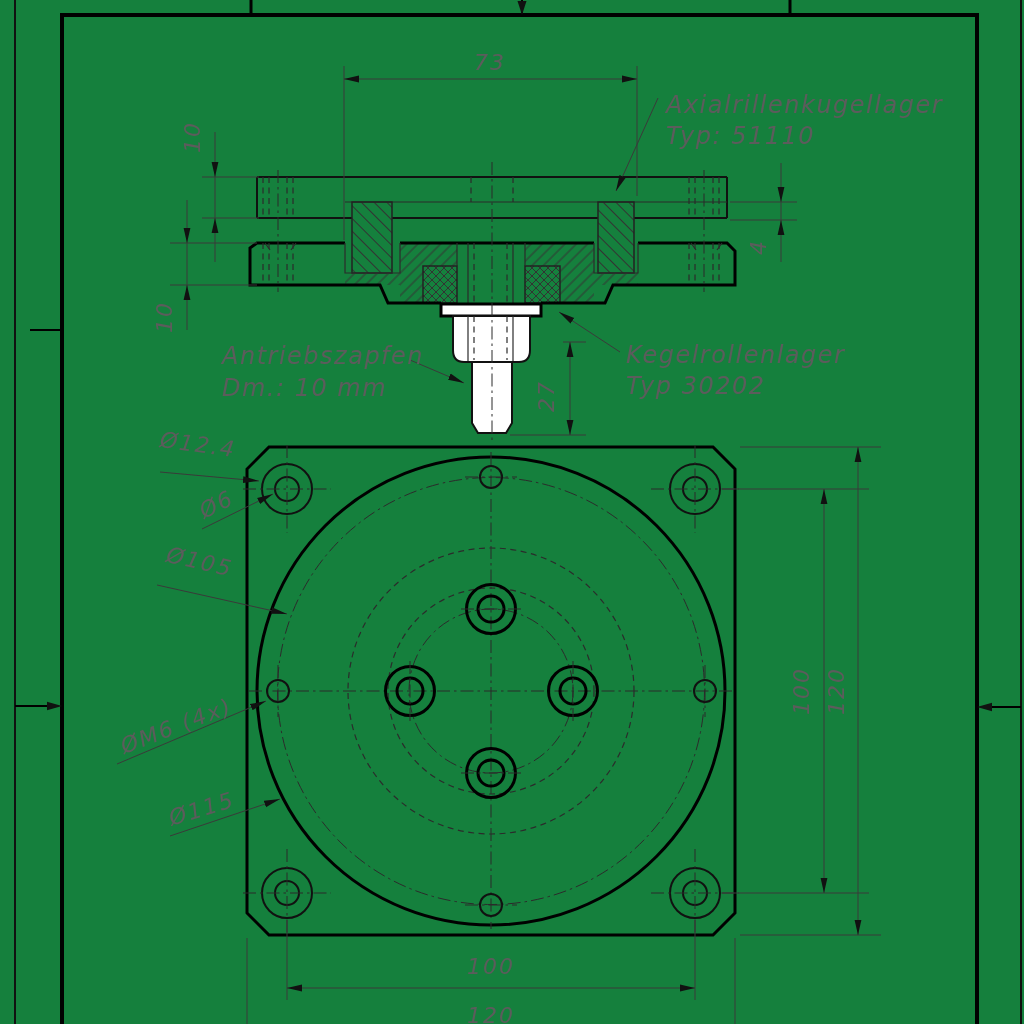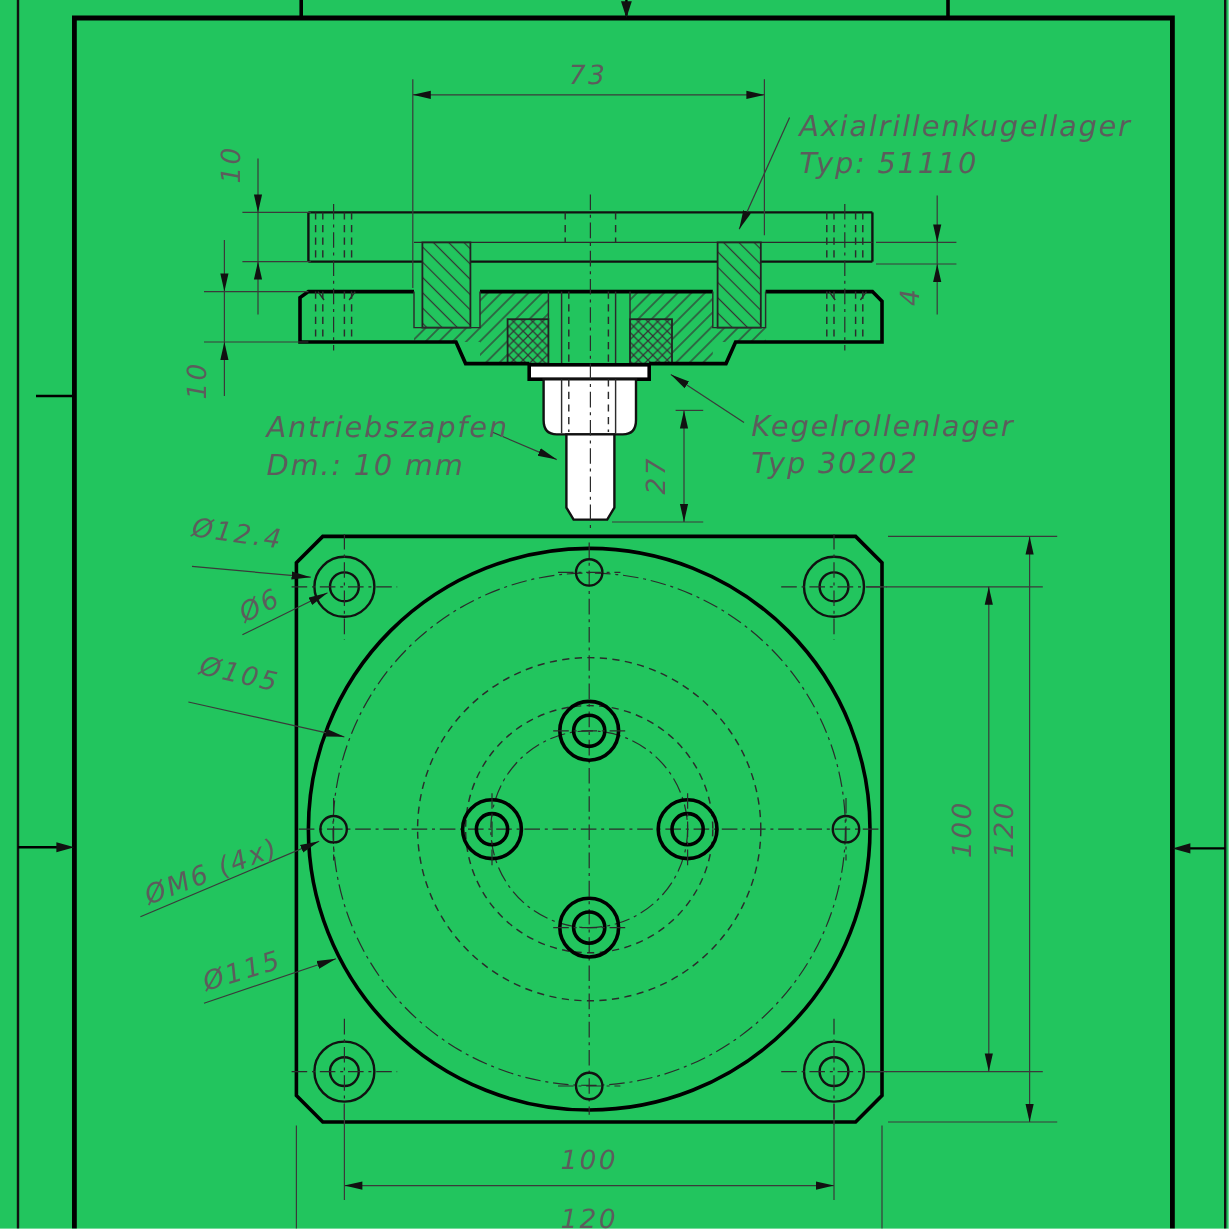--- a/index.html
+++ b/index.html
@@ -1,16 +1,16 @@
 <!DOCTYPE html>
 <html><head>
 <meta charset="utf-8">
 <style>
   html,body{margin:0;padding:0;background:#ffffff;}
-  .page{width:1024px;height:1024px;position:relative;background:#22c55e;overflow:hidden;}
+  .page{width:1024px;height:1024px;position:relative;background:#15803d;overflow:hidden;}
   svg{display:block;}
   .t1{font-family:"DejaVu Sans",sans-serif;font-style:italic;font-size:24px;letter-spacing:1.5px;fill:#5c5c5c;}
   .t2{font-family:"DejaVu Sans",sans-serif;font-style:italic;font-size:22px;letter-spacing:2px;fill:#5c5c5c;}
   .thin{stroke:#2b2b2b;stroke-width:1.2;fill:none;}
   .med{stroke:#111;stroke-width:2;fill:none;}
   .thick{stroke:#000;stroke-width:3;fill:none;}
   .dash{stroke:#2b2b2b;stroke-width:1.2;fill:none;stroke-dasharray:6 4.5;}
   .cl{stroke:#2b2b2b;stroke-width:1;fill:none;stroke-dasharray:13 4 2.5 4;}
   .diml{stroke:#3a3a3a;stroke-width:1;fill:none;}
   .arr{fill:#111;stroke:none;}

